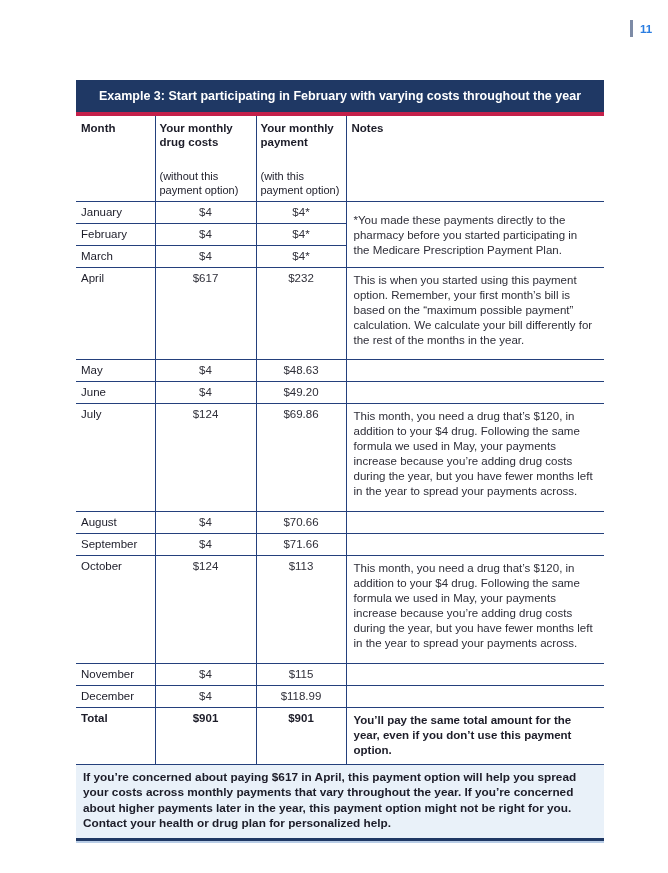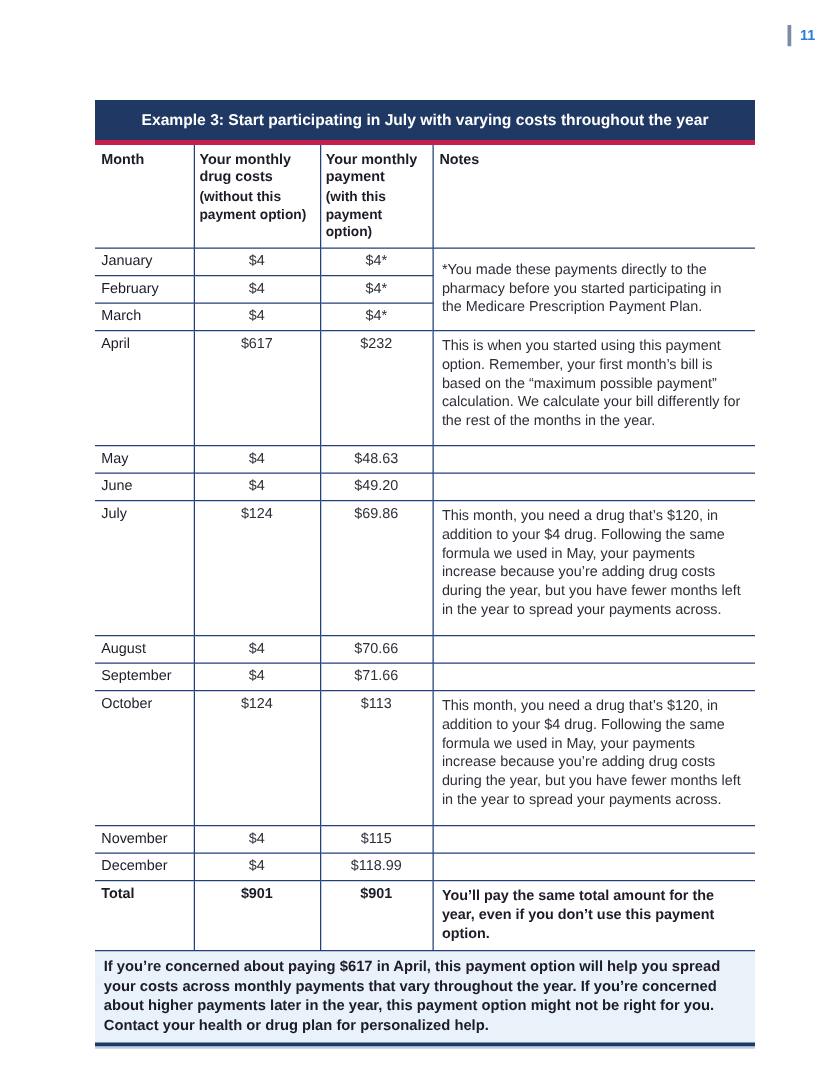--- a/index.html
+++ b/index.html
@@ -20,21 +20,21 @@
   .title-text { color:#ffffff; font-weight:bold; font-size:12.5px; }
   .red-rule { height:4px; background:#c4204a; }
 
   table { width:100%; border-collapse:collapse; border:hidden; table-layout:fixed; }
   th, td { border:1.5px solid #24407c; box-sizing:border-box; }
 
   thead tr { height:76px; }
   th { vertical-align:top; padding:5px 4px 4px 4px; font-size:11.5px; color:#1c1c28; line-height:1.25; }
   .th-left { text-align:left; font-weight:bold; padding-left:5px; }
   .th-c { text-align:left; font-weight:bold; }
-  .sub { display:block; font-weight:bold; font-size:11px; line-height:1.3; margin-top:1px; }
+  .sub { display:block; font-weight:normal; font-size:11px; line-height:1.3; margin-top:19px; }
 
   tr.h-short { height:21px; }
   tr.h-april { height:92px; }
   tr.h-tall  { height:108px; }
   tr.h-total { height:56px; }
 
   td.month { font-weight:normal; font-size:11.5px; vertical-align:top; padding:3px 2px 2px 5px; color:#1c1c28; line-height:15px; }
   td.val   { text-align:center; font-size:11.5px; vertical-align:top; padding:3px 2px; color:#2e2e38; line-height:15px; }
   td.note  { font-size:11.5px; line-height:15px; vertical-align:top; padding:5px 9px 4px 7px; color:#2e2e38; }
   td.note-mid { vertical-align:middle; }
@@ -53,21 +53,21 @@
 <div class="page">
 
   <div class="pagenum-wrap">
     <span class="pagenum-bar"></span>
     <span class="pagenum">11</span>
   </div>
 
   <div class="content">
 
     <div class="title-bar">
-      <span class="title-text">Example 3: Start participating in July with varying costs throughout the year</span>
+      <span class="title-text">Example 3: Start participating in February with varying costs throughout the year</span>
     </div>
     <div class="red-rule"></div>
 
     <table>
       <colgroup>
         <col style="width:79px">
         <col style="width:101px">
         <col style="width:90px">
         <col>
       </colgroup>

